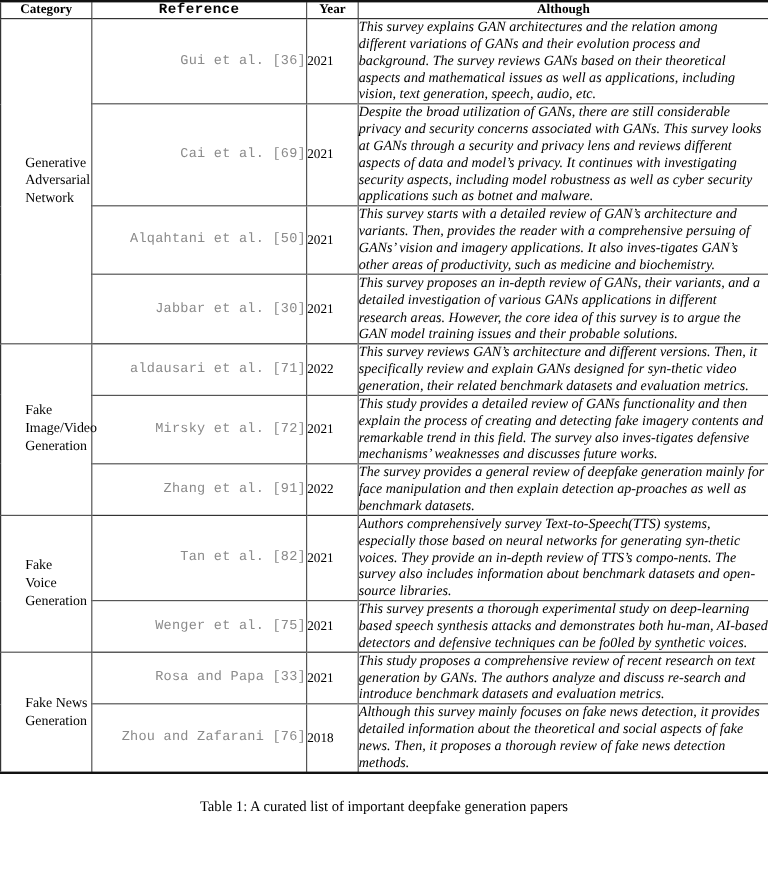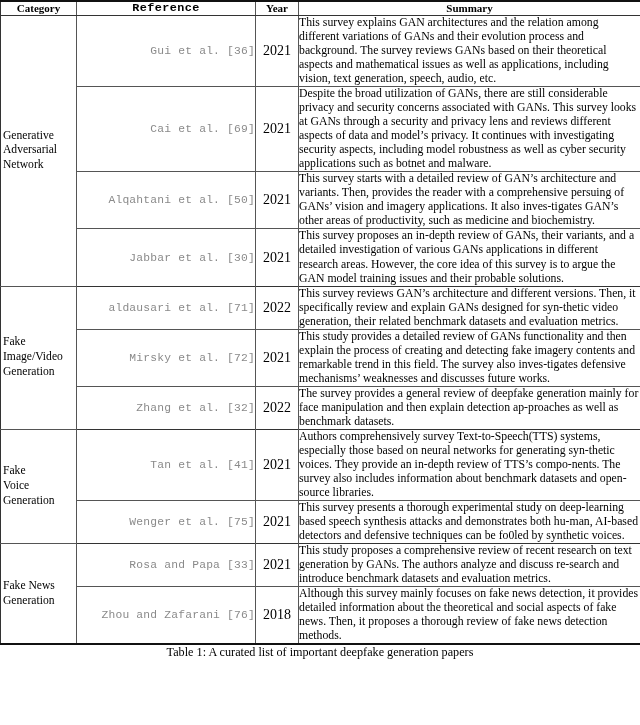--- a/index.html
+++ b/index.html
@@ -62,66 +62,66 @@
     text-align: center;
     font-size: 11.6px;
     line-height: 1.28;
     vertical-align: middle;
     padding: 0 3px;
     border-bottom: 1.1px solid #555;
   }
   td.cat-cell .cat-inner {
     display: block;
     text-align: left;
-    padding-left: 2px;
+    padding-left: 20px;
   }
   td.ref-cell {
     font-family: "Liberation Mono", "DejaVu Sans Mono", monospace;
     font-size: 11.3px;
     color: #8a8a8a;
     text-align: right;
     letter-spacing: 0.2px;
     white-space: nowrap;
   }
   td.year-cell {
-    text-align: center;
-    font-size: 14px;
+    font-size: 11px;
   }
   td.sum-cell {
     text-align: left;
     font-size: 11.75px;
     line-height: 1.195;
     padding: 1.5px 3px 1.5px 5px;
     hyphens: manual;
+    font-style: italic;
   }
   tbody tr.row-sep > td {
     border-top: 1.1px solid #555;
   }
   tbody tr.group-sep > td {
     border-top: 1.5px solid #333;
   }
   .caption {
     width: 640px;
     text-align: center;
     font-size: 12.2px;
-    padding-top: 0;
+    padding-top: 20px;
     line-height: 1.15;
   }
 </style>
 </head>
 <body>
 
 <div class="page">
   <table class="paper-table">
     <thead>
       <tr>
         <th class="col-cat">Category</th>
         <th class="col-ref">Reference</th>
         <th class="col-year">Year</th>
-        <th class="col-sum">Summary</th>
+        <th class="col-sum">Although</th>
       </tr>
     </thead>
     <tbody id="table-body">
         <tr>
           <td class="cat-cell" rowspan="4">
             <span class="cat-inner">Generative<br>Adversarial<br>Network</span>
           </td>
           <td class="ref-cell">Gui et al. [36]</td>
           <td class="year-cell">2021</td>
           <td class="sum-cell">This survey explains GAN architectures and the relation among different variations of GANs and their evolution process and background. The survey reviews GANs based on their theoretical aspects and mathematical issues as well as applications, including vision, text generation, speech, audio, etc.</td>
@@ -148,29 +148,29 @@
           <td class="ref-cell">aldausari et al. [71]</td>
           <td class="year-cell">2022</td>
           <td class="sum-cell">This survey reviews GAN’s architecture and different versions. Then, it specifically review and explain GANs designed for syn-thetic video generation, their related benchmark datasets and evaluation metrics.</td>
         </tr>
         <tr class="row-sep">
           <td class="ref-cell">Mirsky et al. [72]</td>
           <td class="year-cell">2021</td>
           <td class="sum-cell">This study provides a detailed review of GANs functionality and then explain the process of creating and detecting fake imagery contents and remarkable trend in this field. The survey also inves-tigates defensive mechanisms’ weaknesses and discusses future works.</td>
         </tr>
         <tr class="row-sep">
-          <td class="ref-cell">Zhang et al. [32]</td>
+          <td class="ref-cell">Zhang et al. [91]</td>
           <td class="year-cell">2022</td>
           <td class="sum-cell">The survey provides a general review of deepfake generation mainly for face manipulation and then explain detection ap-proaches as well as benchmark datasets.</td>
         </tr>
         <tr class="group-sep">
           <td class="cat-cell" rowspan="2">
             <span class="cat-inner">Fake<br>Voice<br>Generation</span>
           </td>
-          <td class="ref-cell">Tan et al. [41]</td>
+          <td class="ref-cell">Tan et al. [82]</td>
           <td class="year-cell">2021</td>
           <td class="sum-cell">Authors comprehensively survey Text-to-Speech(TTS) systems, especially those based on neural networks for generating syn-thetic voices. They provide an in-depth review of TTS’s compo-nents. The survey also includes information about benchmark datasets and open-source libraries.</td>
         </tr>
         <tr class="row-sep">
           <td class="ref-cell">Wenger et al. [75]</td>
           <td class="year-cell">2021</td>
           <td class="sum-cell">This survey presents a thorough experimental study on deep-learning based speech synthesis attacks and demonstrates both hu-man, AI-based detectors and defensive techniques can be fo0led by synthetic voices.</td>
         </tr>
         <tr class="group-sep">
           <td class="cat-cell" rowspan="2">

